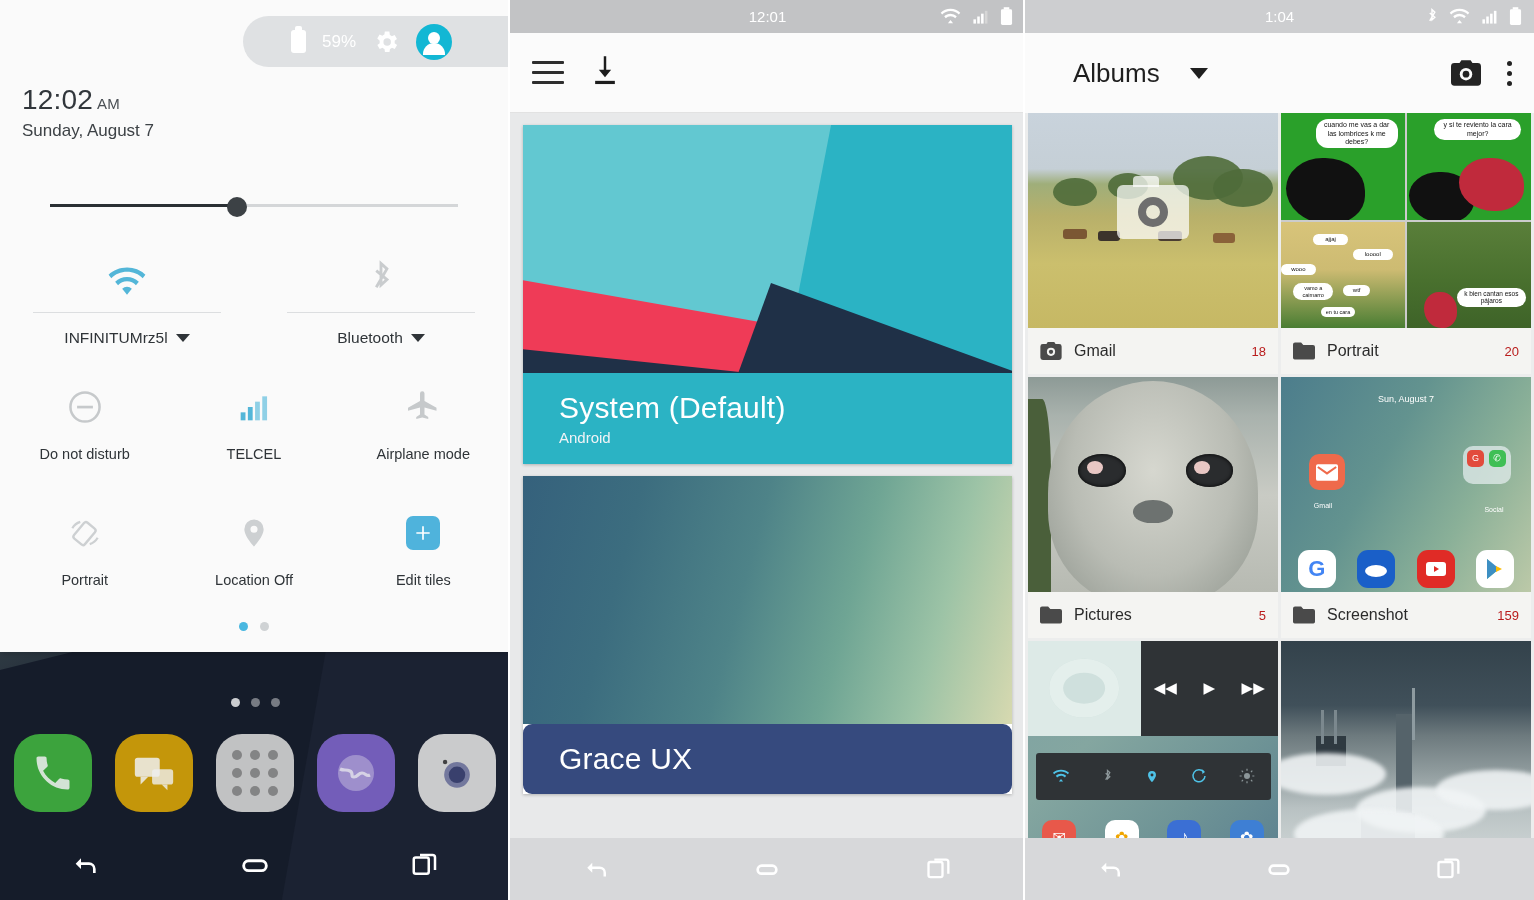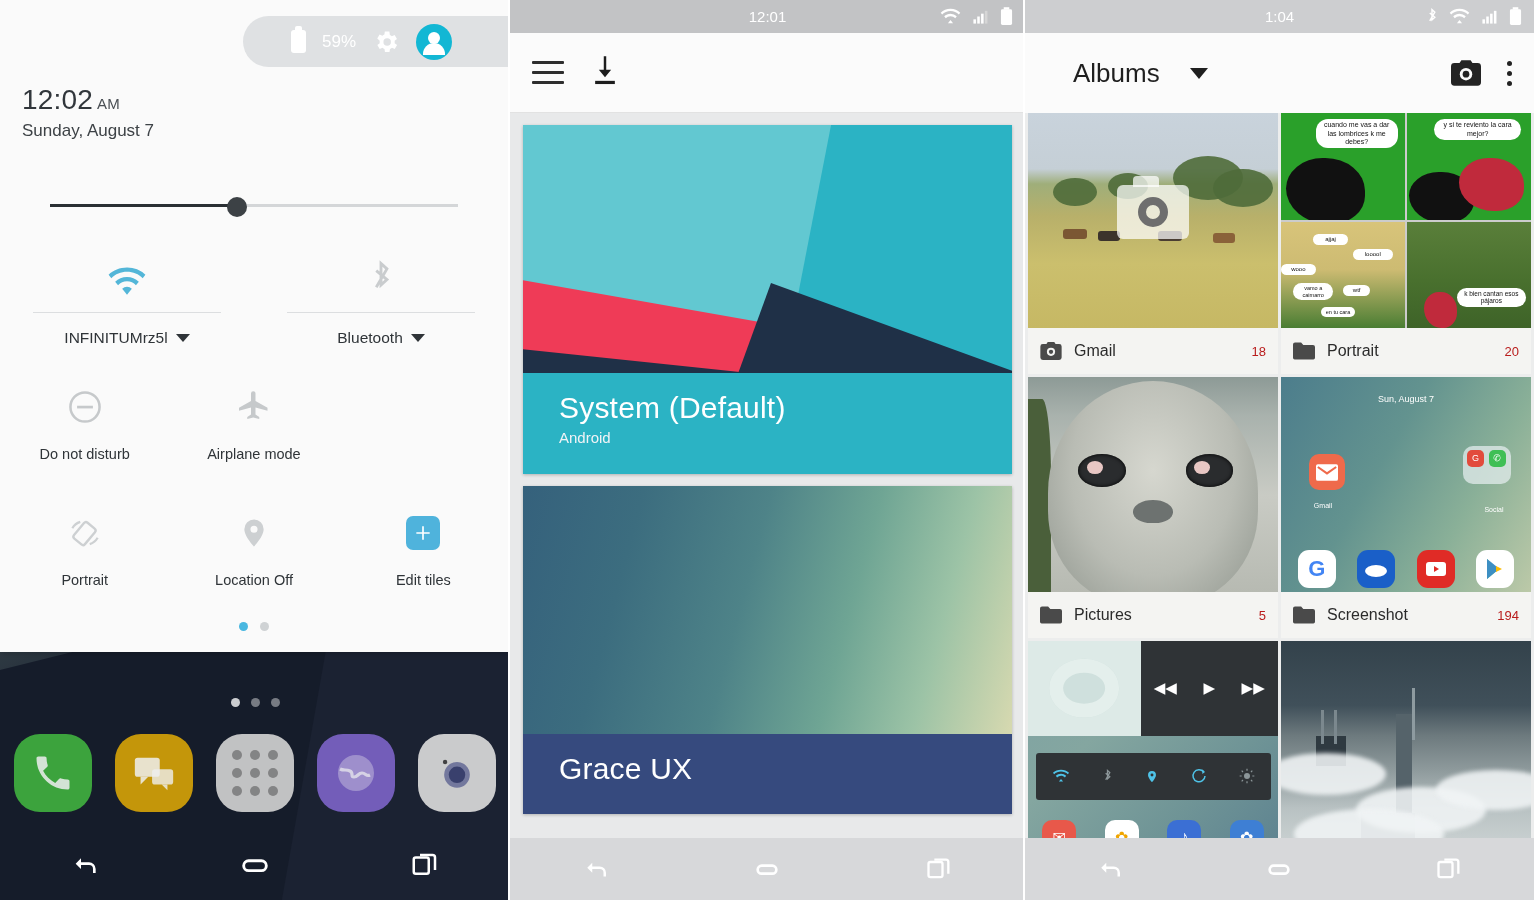--- a/index.html
+++ b/index.html
@@ -195,23 +195,23 @@
     background: #1f3047; transform: rotate(20deg); transform-origin: left top;
   }
   .tc-art1 .d {
     position:absolute; left:-40px; top:236px; width: 300px; height: 80px;
     background: #1f3047; transform: rotate(6deg);
   }
   .tc-art2 {
     background: linear-gradient(105deg,
       #35617c 0%, #3c6d7f 22%, #4e8388 45%, #6fa594 65%, #9cc3a6 82%, #d7d9b0 100%);
   }
-  .tc-bar { padding: 18px 36px 28px; }
+  .tc-bar { padding: 18px 36px 18px; }
   .tc-bar1 { background: #2bb3c4; }
-  .tc-bar2 { background: #364a7e; }
+  .tc-bar2 { background: #364a7e; border-radius: 9px; }
   .tc-name { color: #fff; font-size: 30px; letter-spacing: .2px; }
   .tc-auth { color: #f0f3f6; font-size: 15px; margin-top: 4px; }
 
   .navbar-light {
     position: absolute; bottom: 0; left: 0; width: 100%; height: 62px;
     background: #d7d8da;
     display: flex; align-items: center; justify-content: space-around;
   }
 
   
@@ -463,20 +463,31 @@
       <div class="qs-tiles">
         <div class="qs-tilerow">
           <div class="qs-tile">
             <div class="tglyph">
               <svg width="38" height="38" viewBox="0 0 24 24">
                   <circle cx="12" cy="12" r="9.2" fill="none" stroke="#c6c9cb" stroke-width="1.6"></circle>
                   <rect x="7" y="11.2" width="10" height="1.7" fill="#c6c9cb"></rect>
                 </svg>
             </div>
             <div class="tlbl">Do not disturb</div>
+          </div>
+          <div class="qs-tile">
+            <div class="tglyph">
+              <svg width="32" height="32" viewBox="0 0 24 24">
+                  <rect x="2" y="16" width="3.6" height="6" fill="#53b6d8"></rect>
+                  <rect x="7.4" y="12" width="3.6" height="10" fill="#53b6d8"></rect>
+                  <rect x="12.8" y="8" width="3.6" height="14" fill="#8fd0e6"></rect>
+                  <rect x="18.2" y="4" width="3.6" height="18" fill="#8fd0e6"></rect>
+                </svg>
+            </div>
+            <div class="tlbl">TELCEL</div>
           </div>
           <div class="qs-tile">
             <div class="tglyph">
               <svg width="36" height="36" viewBox="0 0 24 24">
                   <path fill="#c6c9cb" d="M21 14.5v-2l-8-4.5V3a1.5 1.5 0 0 0-3 0v5L2 12.5v2l8-2.2V17l-2.5 1.6V20l4-1 4 1v-1.4L13 17v-4.7l8 2.2z"></path>
                 </svg>
             </div>
             <div class="tlbl">Airplane mode</div>
           </div>
         </div>
@@ -762,21 +773,21 @@
                   </svg>
                 </div>
             </div>
           </div>
         </div>
         <div class="album-label">
           <svg width="22" height="18" viewBox="0 0 26 20">
               <path fill="#4a4a4a" d="M0 2.4A2.4 2.4 0 0 1 2.4 0h7.2l2.6 3h11.4A2.4 2.4 0 0 1 26 5.4V18a2 2 0 0 1-2 2H2a2 2 0 0 1-2-2z"></path>
             </svg>
           <span class="nm">Screenshot</span>
-          <span class="ct">194</span>
+          <span class="ct">159</span>
         </div>
       </div>
 
       <div class="album">
         <div class="album-thumb">
           <div class="music-shot">
             <div class="ms-player">
               <div class="ms-art"></div>
               <div class="ms-ctrl">
                 <span>◀◀</span>

